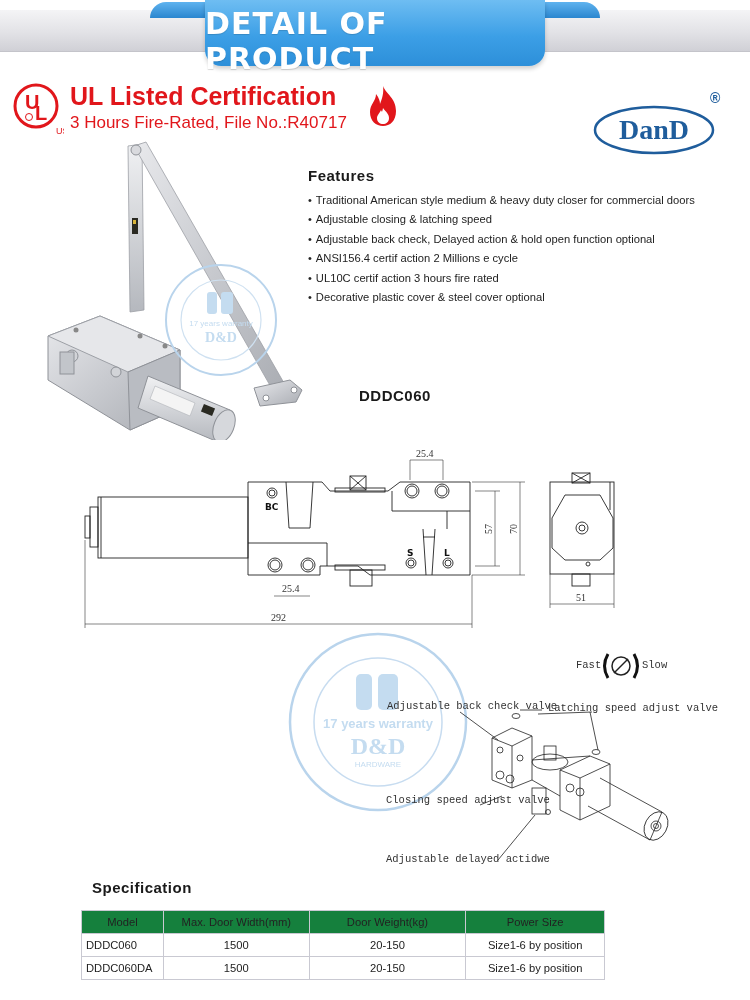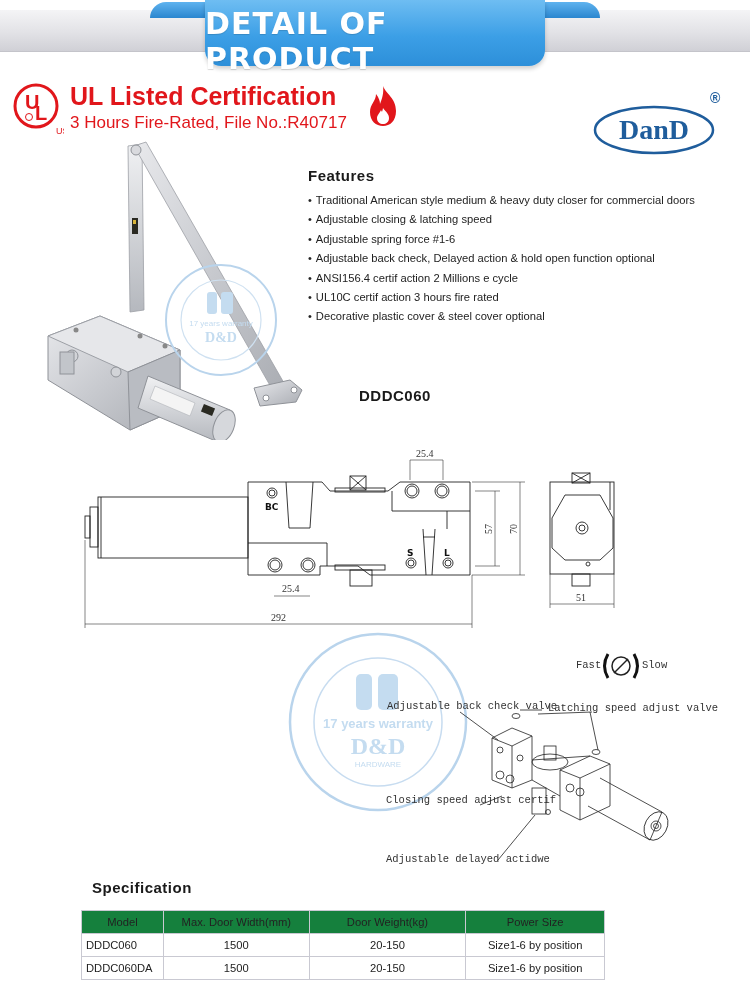--- a/index.html
+++ b/index.html
@@ -163,21 +163,20 @@
   <rect x="44" y="30" width="10" height="22" rx="3" fill="#c4dcf0"></rect>
   <rect x="58" y="30" width="12" height="22" rx="3" fill="#c4dcf0"></rect>
   <text x="58" y="64" text-anchor="middle" font-family="Liberation Sans, sans-serif" font-size="8" fill="#c4dcf0">17 years warranty</text>
   <text x="58" y="80" text-anchor="middle" font-family="Liberation Serif, serif" font-weight="bold" font-size="14" fill="#c4dcf0">D&amp;D</text>
 </svg>
 
 <div class="features-title">Features</div>
 <ul class="features-list">
   <li>Traditional American style medium &amp; heavy duty closer for commercial doors</li>
   <li>Adjustable closing &amp; latching speed</li>
-  <li>Adjustable spring force #1-6</li>
   <li>Adjustable back check, Delayed action &amp; hold open function optional</li>
   <li>ANSI156.4 certif action 2 Millions e cycle</li>
   <li>UL10C certif action 3 hours fire rated</li>
   <li>Decorative plastic cover &amp; steel cover optional</li>
 </ul>
 <div class="model-title">DDDC060</div>
 
 <svg class="drawing" style="left:70px; top:440px; width:470px; height:190px;" viewBox="0 0 470 190">
   <g fill="none" stroke="#222" stroke-width="0.9">
 
@@ -283,21 +282,21 @@
 <svg class="drawing" style="left:600px; top:650px; width:42px; height:32px;" viewBox="0 0 42 32">
   <path d="M8 4 Q1 16 8 28" fill="none" stroke="#111" stroke-width="3"></path>
   <path d="M34 4 Q41 16 34 28" fill="none" stroke="#111" stroke-width="3"></path>
   <circle cx="21" cy="16" r="9" fill="none" stroke="#222" stroke-width="1.5"></circle>
   <line x1="14" y1="23" x2="28" y2="9" stroke="#222" stroke-width="1.5"></line>
 </svg>
 <div class="callout" style="left:642px; top:659px;">Slow</div>
 
 <div class="callout" style="left:387px; top:700px;">Adjustable back check valve</div>
 <div class="callout" style="left:548px; top:702px;">Latching speed adjust valve</div>
-<div class="callout" style="left:386px; top:794px;">Closing speed adjust certif</div>
+<div class="callout" style="left:386px; top:794px;">Closing speed adjust valve</div>
 <div class="callout" style="left:386px; top:853px;">Adjustable delayed actidwe</div>
 
 <svg class="drawing" style="left:440px; top:700px; width:240px; height:170px;" viewBox="0 0 240 170">
   <g fill="none" stroke="#222" stroke-width="0.8">
 
     <line x1="20" y1="12" x2="58" y2="40"></line>
     <line x1="102" y1="10" x2="80" y2="10"></line>
     <line x1="150" y1="12" x2="158" y2="50"></line>
     <line x1="152" y1="12" x2="98" y2="14"></line>
     <line x1="62" y1="96" x2="40" y2="105"></line>

